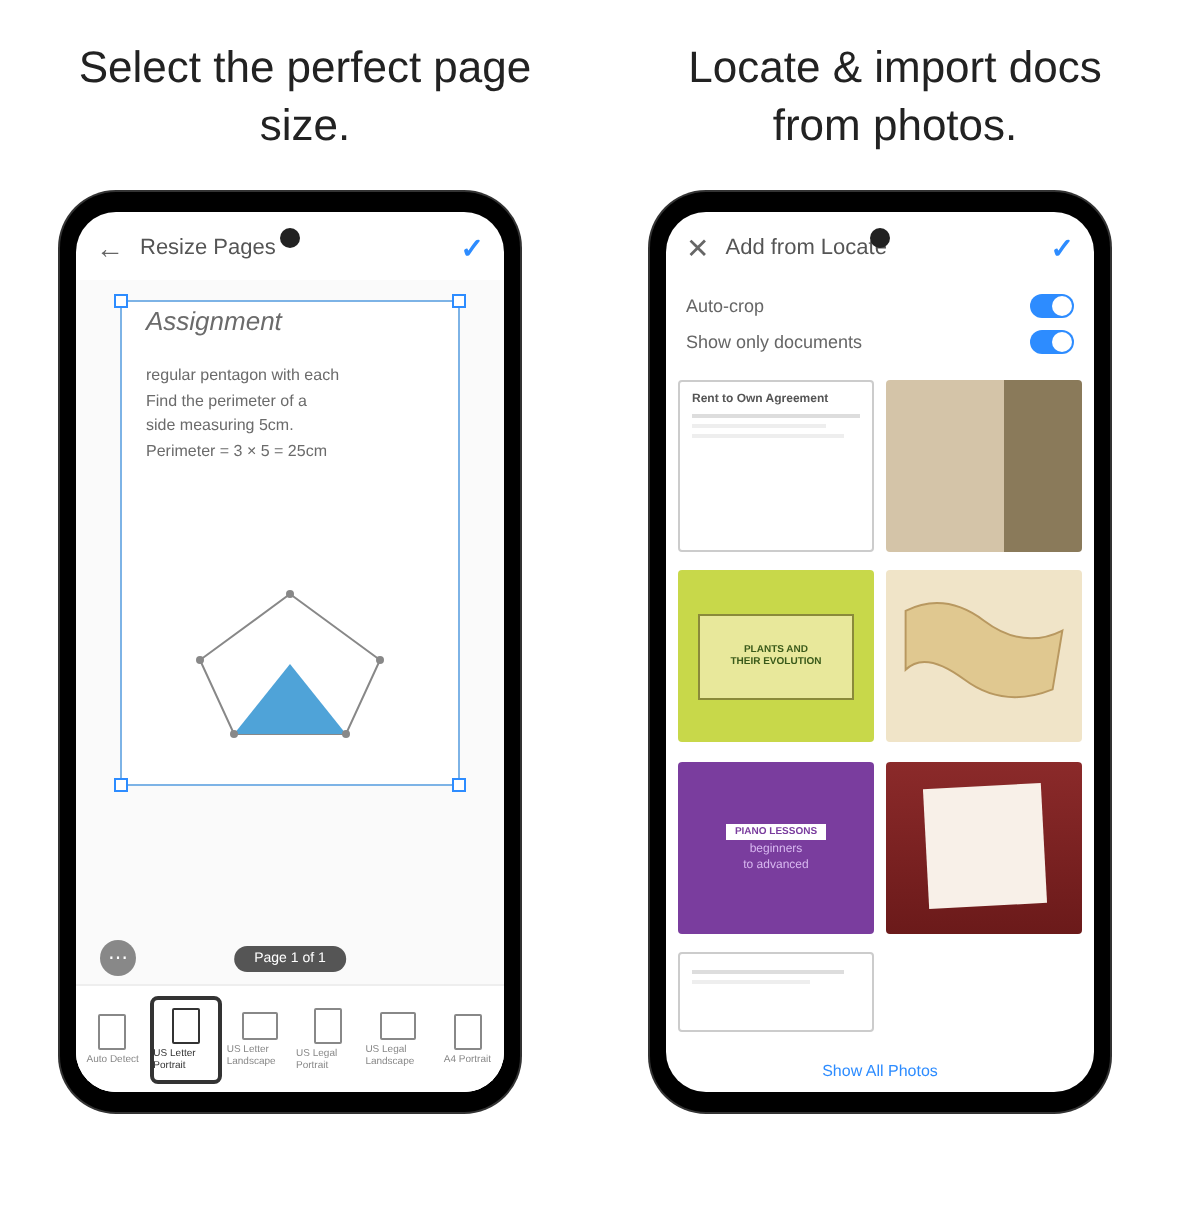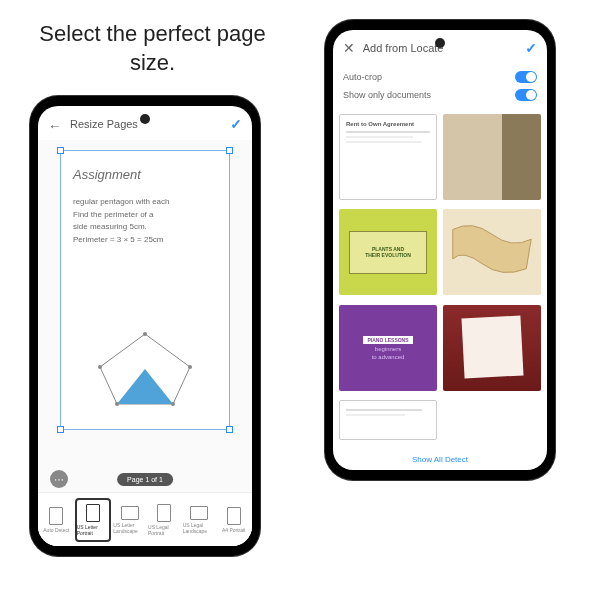--- a/index.html
+++ b/index.html
@@ -11,21 +11,21 @@
   .phone::before{content:"";position:absolute;top:18px;left:50%;transform:translateX(-50%);width:10px;height:10px;background:#222;border-radius:50%;z-index:5}
   .screen{width:100%;height:100%;background:#fff;border-radius:20px;overflow:hidden;display:flex;flex-direction:column;position:relative}
   .topbar{display:flex;align-items:center;padding:10px 10px 8px;gap:8px;font-size:11px;color:#555}
   .topbar .title{flex:1}
   .check{color:#2d8cff;font-weight:bold;font-size:14px}
   .back{font-size:14px;color:#666}
   .xicon{font-size:14px;color:#666}
 
   
   .docarea{flex:1;background:#fafafa;display:flex;align-items:flex-start;justify-content:center;padding:10px 14px}
-  .page{width:170px;height:280px;background:#fff;border:1px solid #7db3e6;position:relative;padding:14px 12px;font-family:'Comic Sans MS',cursive;color:#6b6b6b;font-size:8px;line-height:1.6}
+  .page{width:170px;height:243px;background:#fff;border:1px solid #7db3e6;position:relative;padding:0 12px;font-family:'Comic Sans MS',cursive;color:#6b6b6b;font-size:8px;line-height:1.6}
   .page h3{font-size:13px;margin-bottom:10px;font-weight:normal;font-style:italic}
   .handle{position:absolute;width:7px;height:7px;border:1px solid #2d8cff;background:#fff}
   .handle.tl{top:-4px;left:-4px}.handle.tr{top:-4px;right:-4px}.handle.bl{bottom:-4px;left:-4px}.handle.br{bottom:-4px;right:-4px}
   .pentagon{position:absolute;bottom:20px;left:50%;transform:translateX(-50%);width:100px;height:80px}
   .pagebadge{position:absolute;bottom:60px;left:50%;transform:translateX(-50%);background:#555;color:#fff;font-size:7px;padding:3px 10px;border-radius:10px;z-index:3}
   .circlebtn{position:absolute;bottom:58px;left:12px;width:18px;height:18px;border-radius:50%;background:#888;color:#fff;display:flex;align-items:center;justify-content:center;font-size:10px;z-index:3}
   .sizerow{position:absolute;bottom:0;left:0;right:0;height:54px;background:#fff;border-top:1px solid #eee;display:flex;align-items:center;padding:0 2px;gap:2px}
   .sizeopt{flex:1;display:flex;flex-direction:column;align-items:center;gap:2px;font-size:5px;color:#888;padding:4px 0;border-radius:4px}
   .sizeopt.sel{border:2px solid #333;color:#333}
   .szicon{width:14px;height:18px;border:1px solid currentColor;border-radius:1px}
@@ -111,20 +111,21 @@
           <div class="sizeopt">
               <div class="szicon"></div>
               <span>A4 Portrait</span>
             </div>
         </div>
       </div>
     </div>
   </div>
 
   <div class="col">
+    <div class="caption">Locate &amp; import docs from photos.</div>
     <div class="phone">
       <div class="screen">
         <div class="topbar">
           <span class="xicon">✕</span>
           <span class="title">Add from Locate</span>
           <span class="check">✓</span>
         </div>
         <div class="toggles">
           <div class="togrow">
             <span>Auto-crop</span>
@@ -160,17 +161,17 @@
             <span style="color:#d8b8f0">to advanced</span>
           </div>
           <div class="thumb red">
               <div class="paper"></div>
             </div>
           <div class="thumb doc" style="height:40px">
             <div style="width:90%;height:2px;background:#ddd;margin-top:2px"></div>
             <div style="width:70%;height:2px;background:#eee;margin-top:3px"></div>
           </div>
         </div>
-        <div class="showall">Show All Detect</div>
+        <div class="showall">Show All Photos</div>
       </div>
     </div>
   </div>
 </div>
 
 </body></html>

